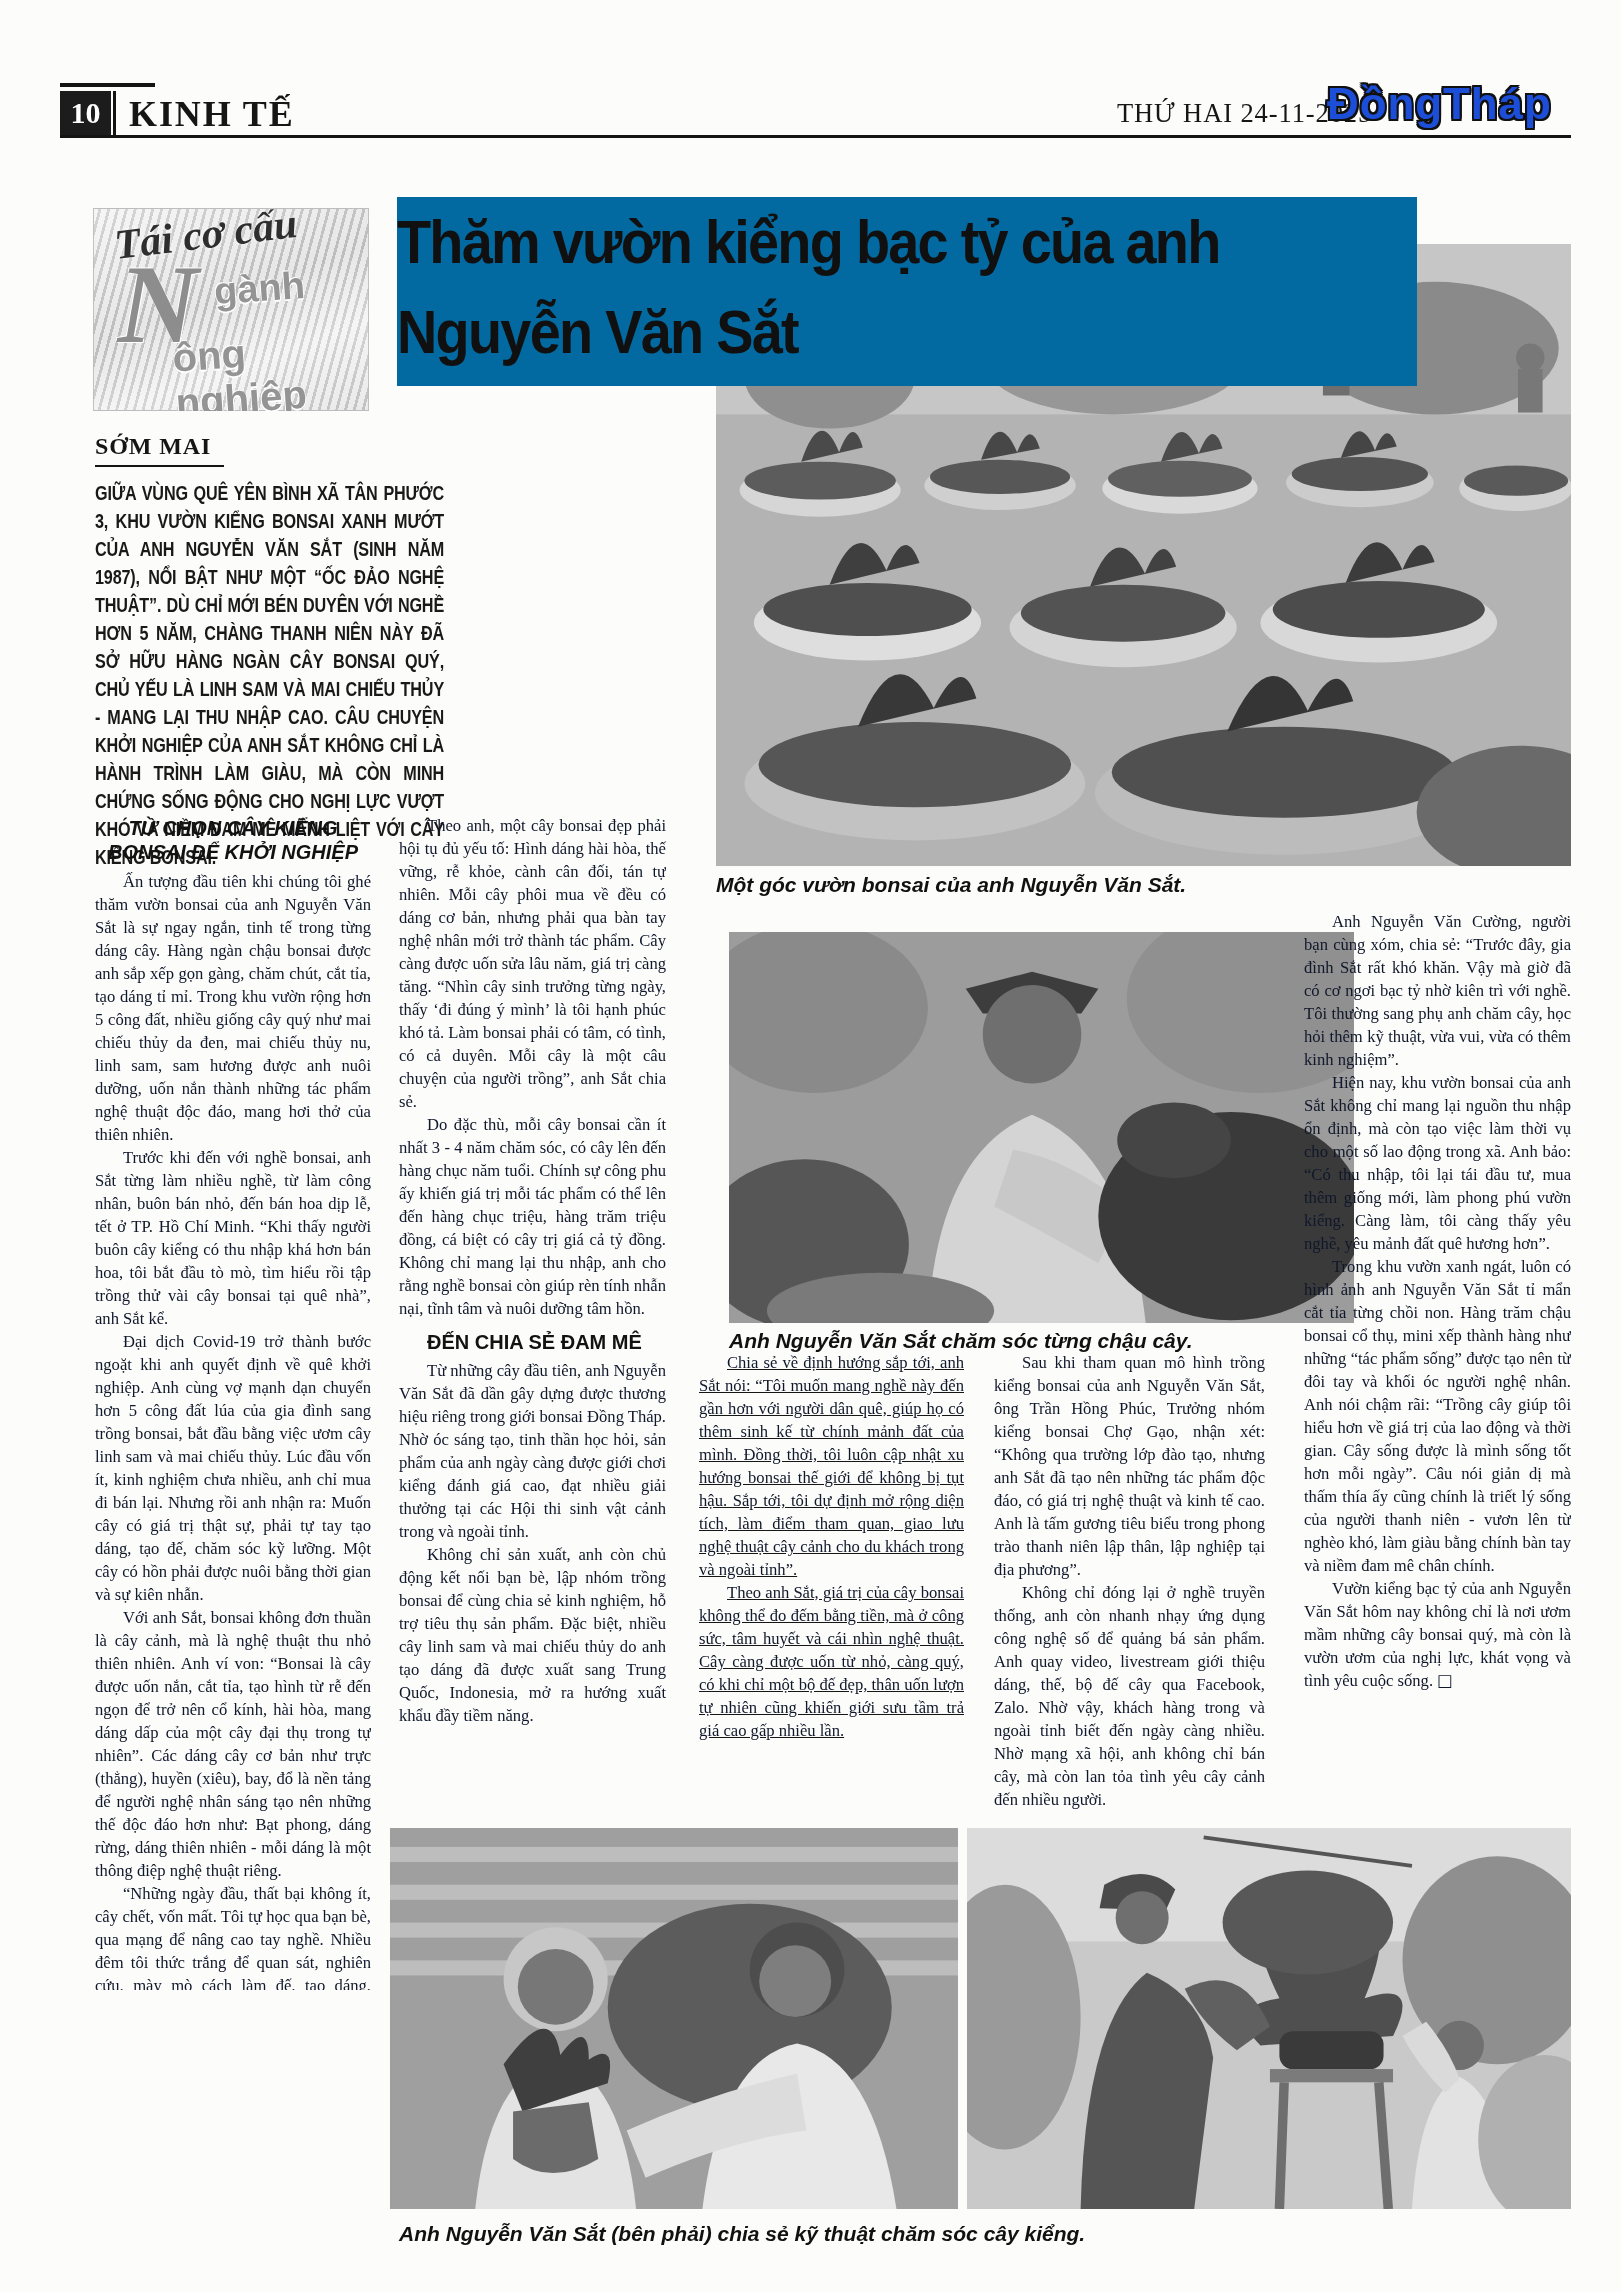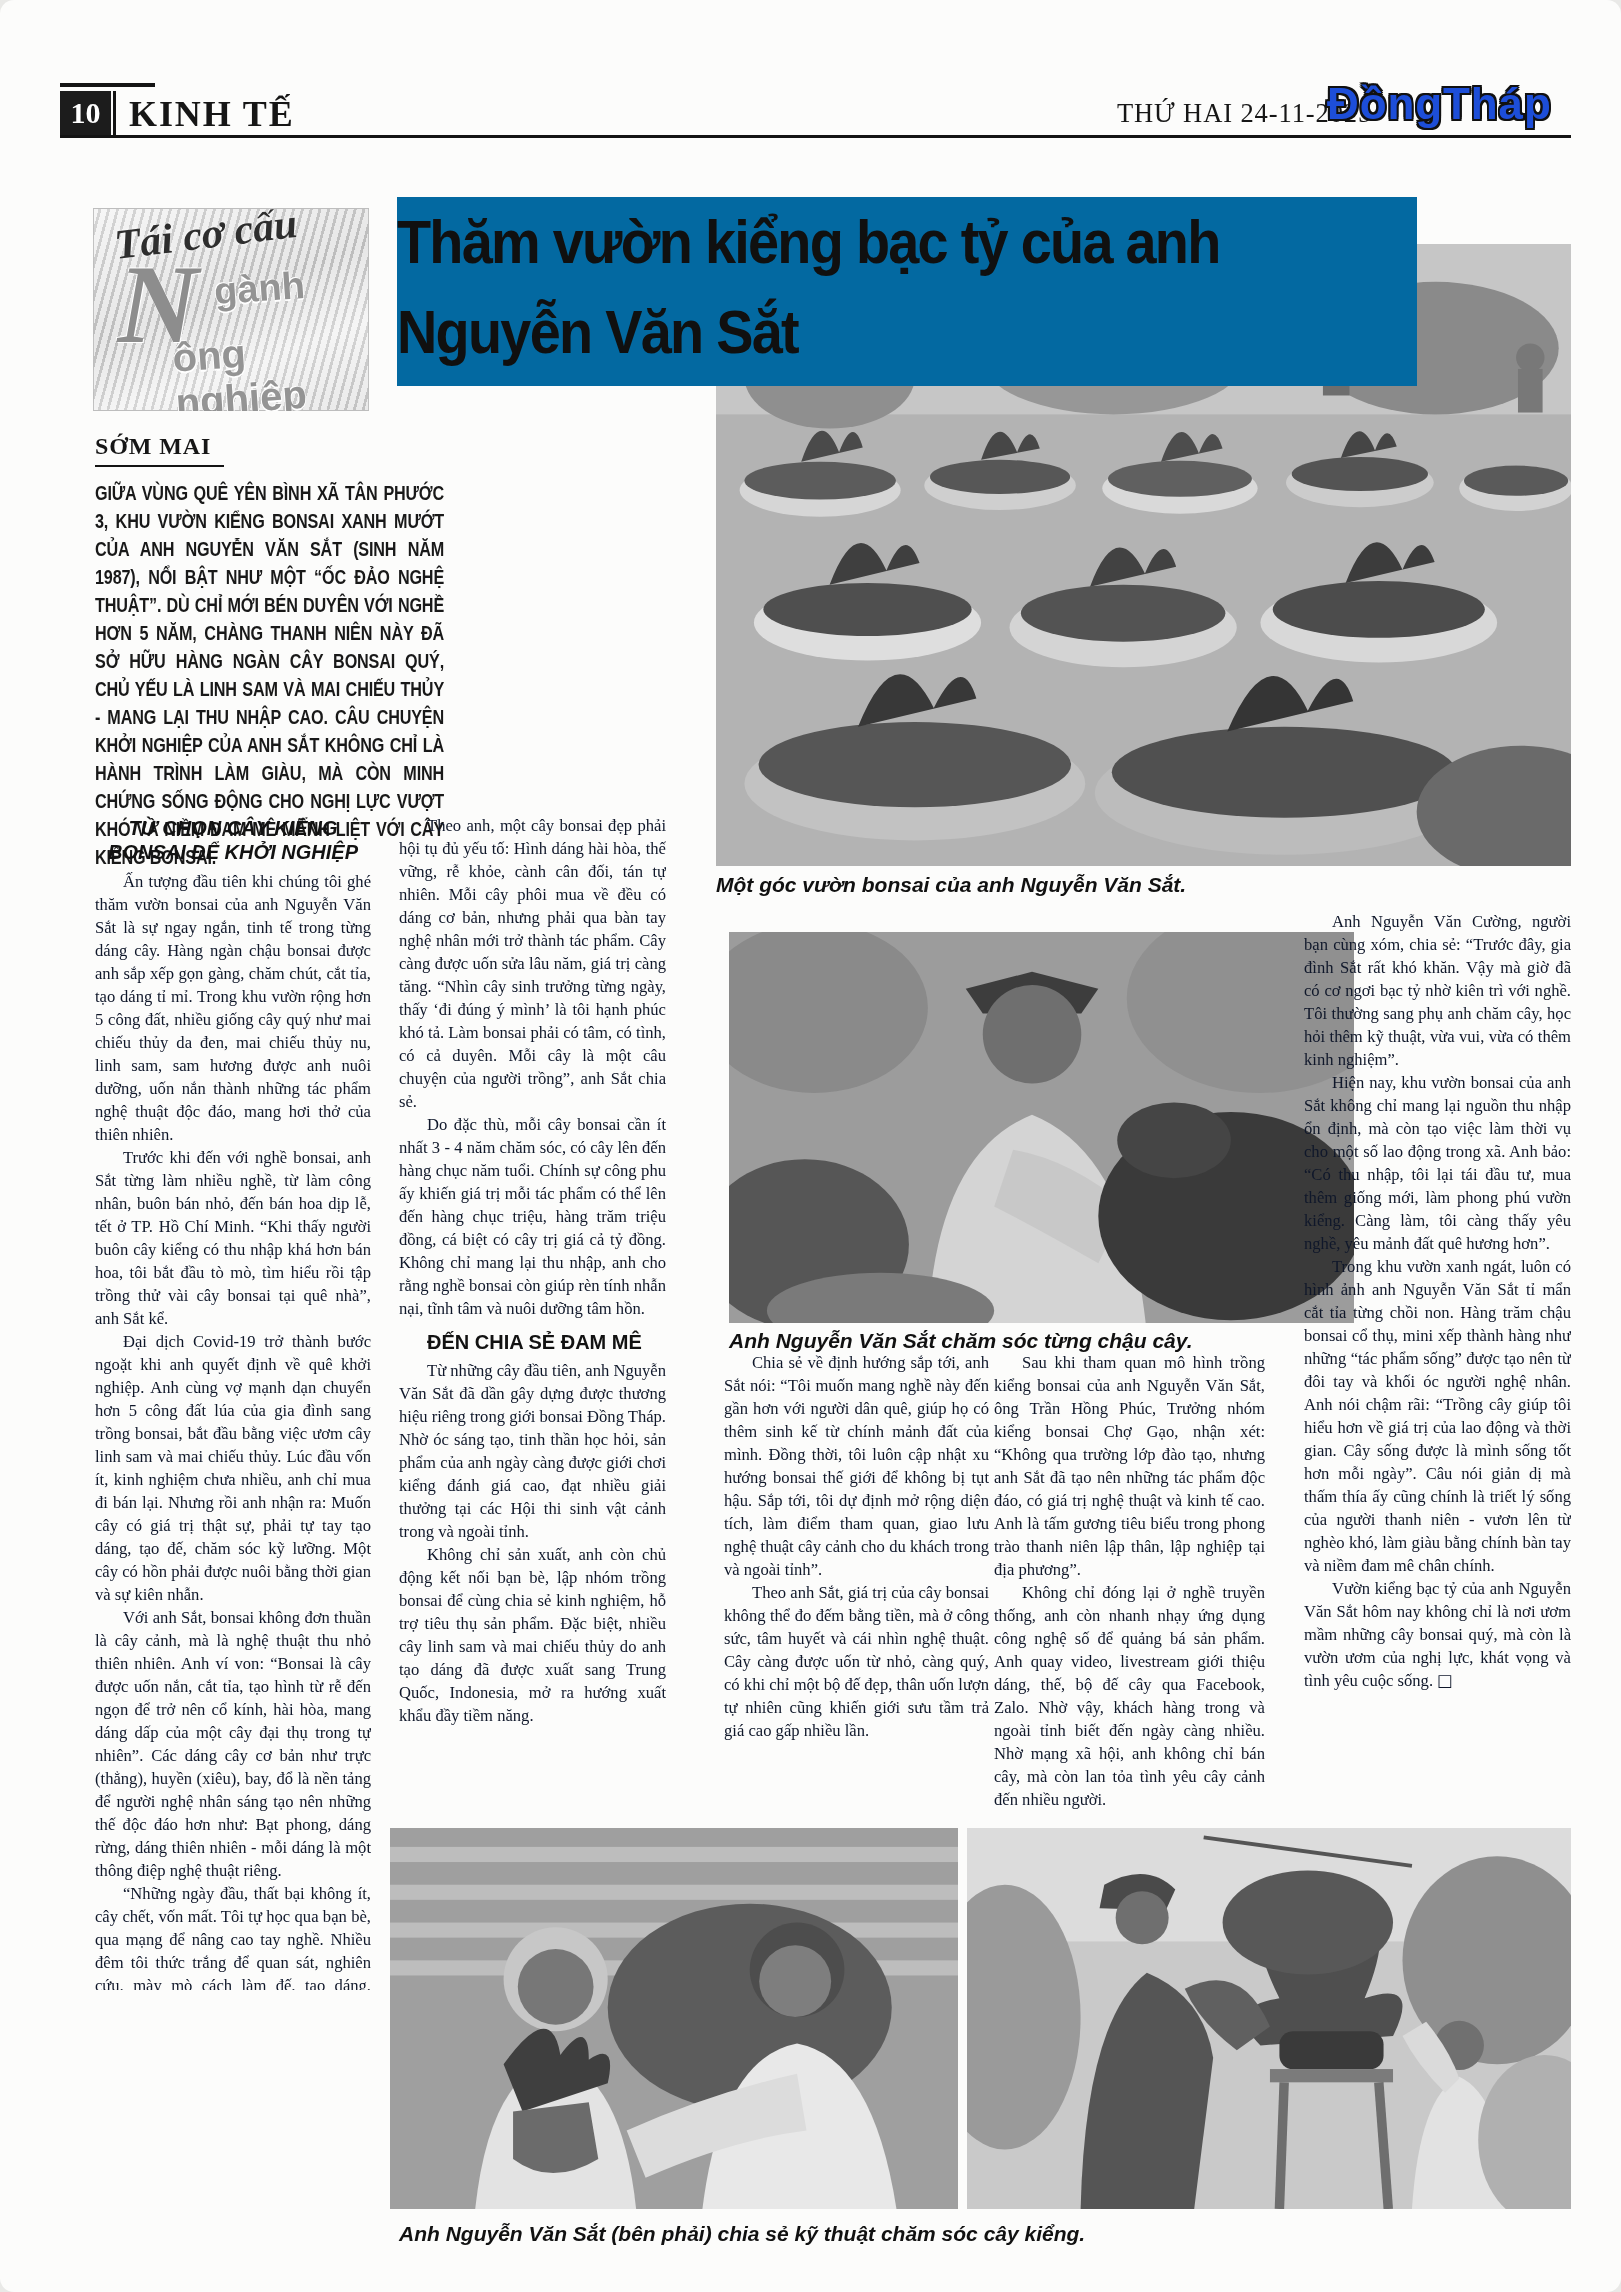--- a/index.html
+++ b/index.html
@@ -1,17 +1,17 @@
 <!DOCTYPE html>
 <html lang="vi" style="font-size:15px"><head>
 <meta charset="utf-8">
 <style>
   html,body{margin:0;padding:0;background:#e9e9e7;}
   .page{position:relative;width:1621px;height:2292px;background:#fcfcfb;margin:0 auto;
-        font-family:"Liberation Serif",serif;color:#161616;overflow:hidden;border-radius:14px;}
+        font-family:"Liberation Serif",serif;color:#161616;overflow:hidden;}
   .abs{position:absolute;}
 
   
   .rule{background:#141414;}
   .pagenum-box{left:60px;top:91px;width:51px;height:44px;background:#1c1c1c;color:#fff;
       display:flex;align-items:center;justify-content:center;
       font:bold 30px "Liberation Serif",serif;}
   .pagenum-toprule{left:60px;top:83px;width:95px;height:3.8px;}
   .pagenum-sider{left:113px;top:91px;width:2.8px;height:44px;}
   .section-title{left:129px;top:93px;font:bold 36px "Liberation Serif",serif;letter-spacing:1.9px;}
@@ -64,21 +64,21 @@
 
   
   .col{position:absolute;overflow:hidden;}
   .col p{margin:0;font:16.6px/23px "Liberation Serif",serif;text-align:justify;
       text-indent:28px;color:#0f172a;}
   .subhead{font:bold 20px/24.6px "Liberation Sans",sans-serif;color:#121212;margin:3.8px 0 4.7px 0;}
   .subhead.center{text-align:center;font-style:italic;}
   .subhead.indent{text-indent:28px;margin-top:9.5px;}
   .col-1{left:95px;top:812px;width:276px;height:1178px;}
   .col-2{left:399px;top:814px;width:267px;height:998px;}
-  .col-3{left:724px;top:1351px;width:265px;height:466px;}
+  .col-3{left:699px;top:1351px;width:265px;height:466px;text-decoration:underline;}
   .col-4{left:994px;top:1351px;width:271px;height:466px;}
   .col-5{left:1304px;top:910px;width:267px;height:920px;}
   .endmark{font-weight:bold;font-family:"DejaVu Sans",sans-serif;}
 </style>
 </head>
 <body>
 
 <div class="page">
 
   <div class="abs rule pagenum-toprule"></div>

